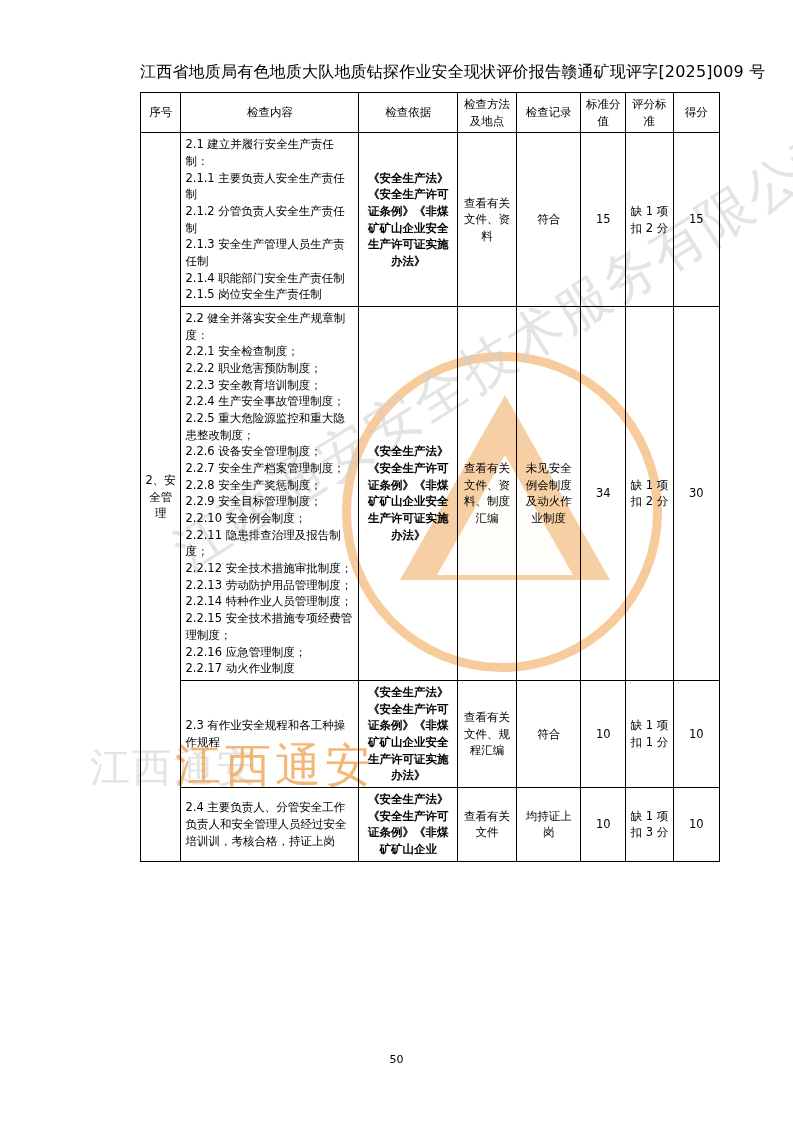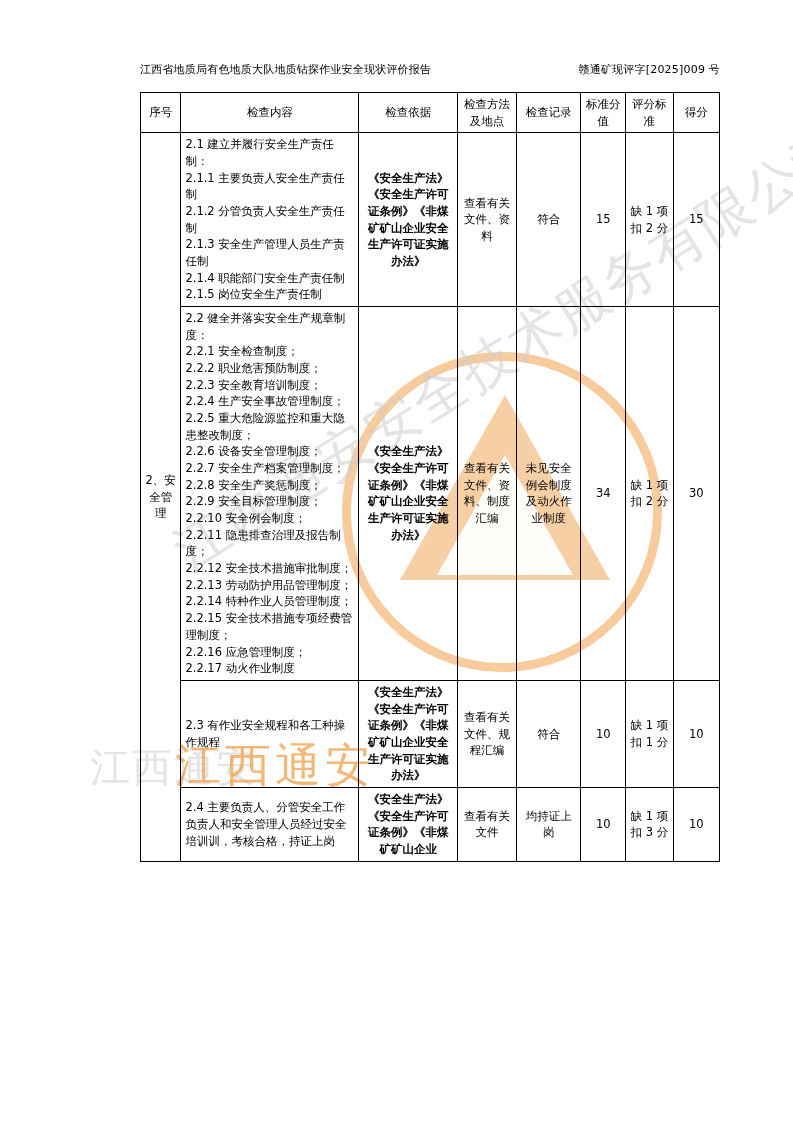--- a/index.html
+++ b/index.html
@@ -22,21 +22,21 @@
     box-sizing: border-box;
   }
   .header {
     position: absolute;
     top: 62px;
     left: 140px;
     width: 580px;
     display: flex;
     justify-content: space-between;
     align-items: baseline;
-    font-size: 11px;
+    font-size: 16px;
     letter-spacing: 0.2px;
   }
   .header-left { white-space: nowrap; }
   .header-right { white-space: nowrap; }
 
   
   .watermark {
     position: absolute;
     left: 0;
     top: 0;
@@ -250,14 +250,17 @@
         <td class="c-basis vcenter cell-text">《安全生产法》《安全生产许可证条例》《非煤矿矿山企业</td>
         <td class="c-method vcenter cell-text">查看有关文件</td>
         <td class="c-record vcenter cell-text">均持证上岗</td>
         <td class="c-std vcenter">10</td>
         <td class="c-score-rule vcenter cell-text">缺 1 项扣 3 分</td>
         <td class="c-got vcenter">10</td>
       </tr>
     </tbody>
   </table>
 
+  <div class="footer">
+    <span>50</span>
+  </div>
 
 </div>
 
 </body></html>

